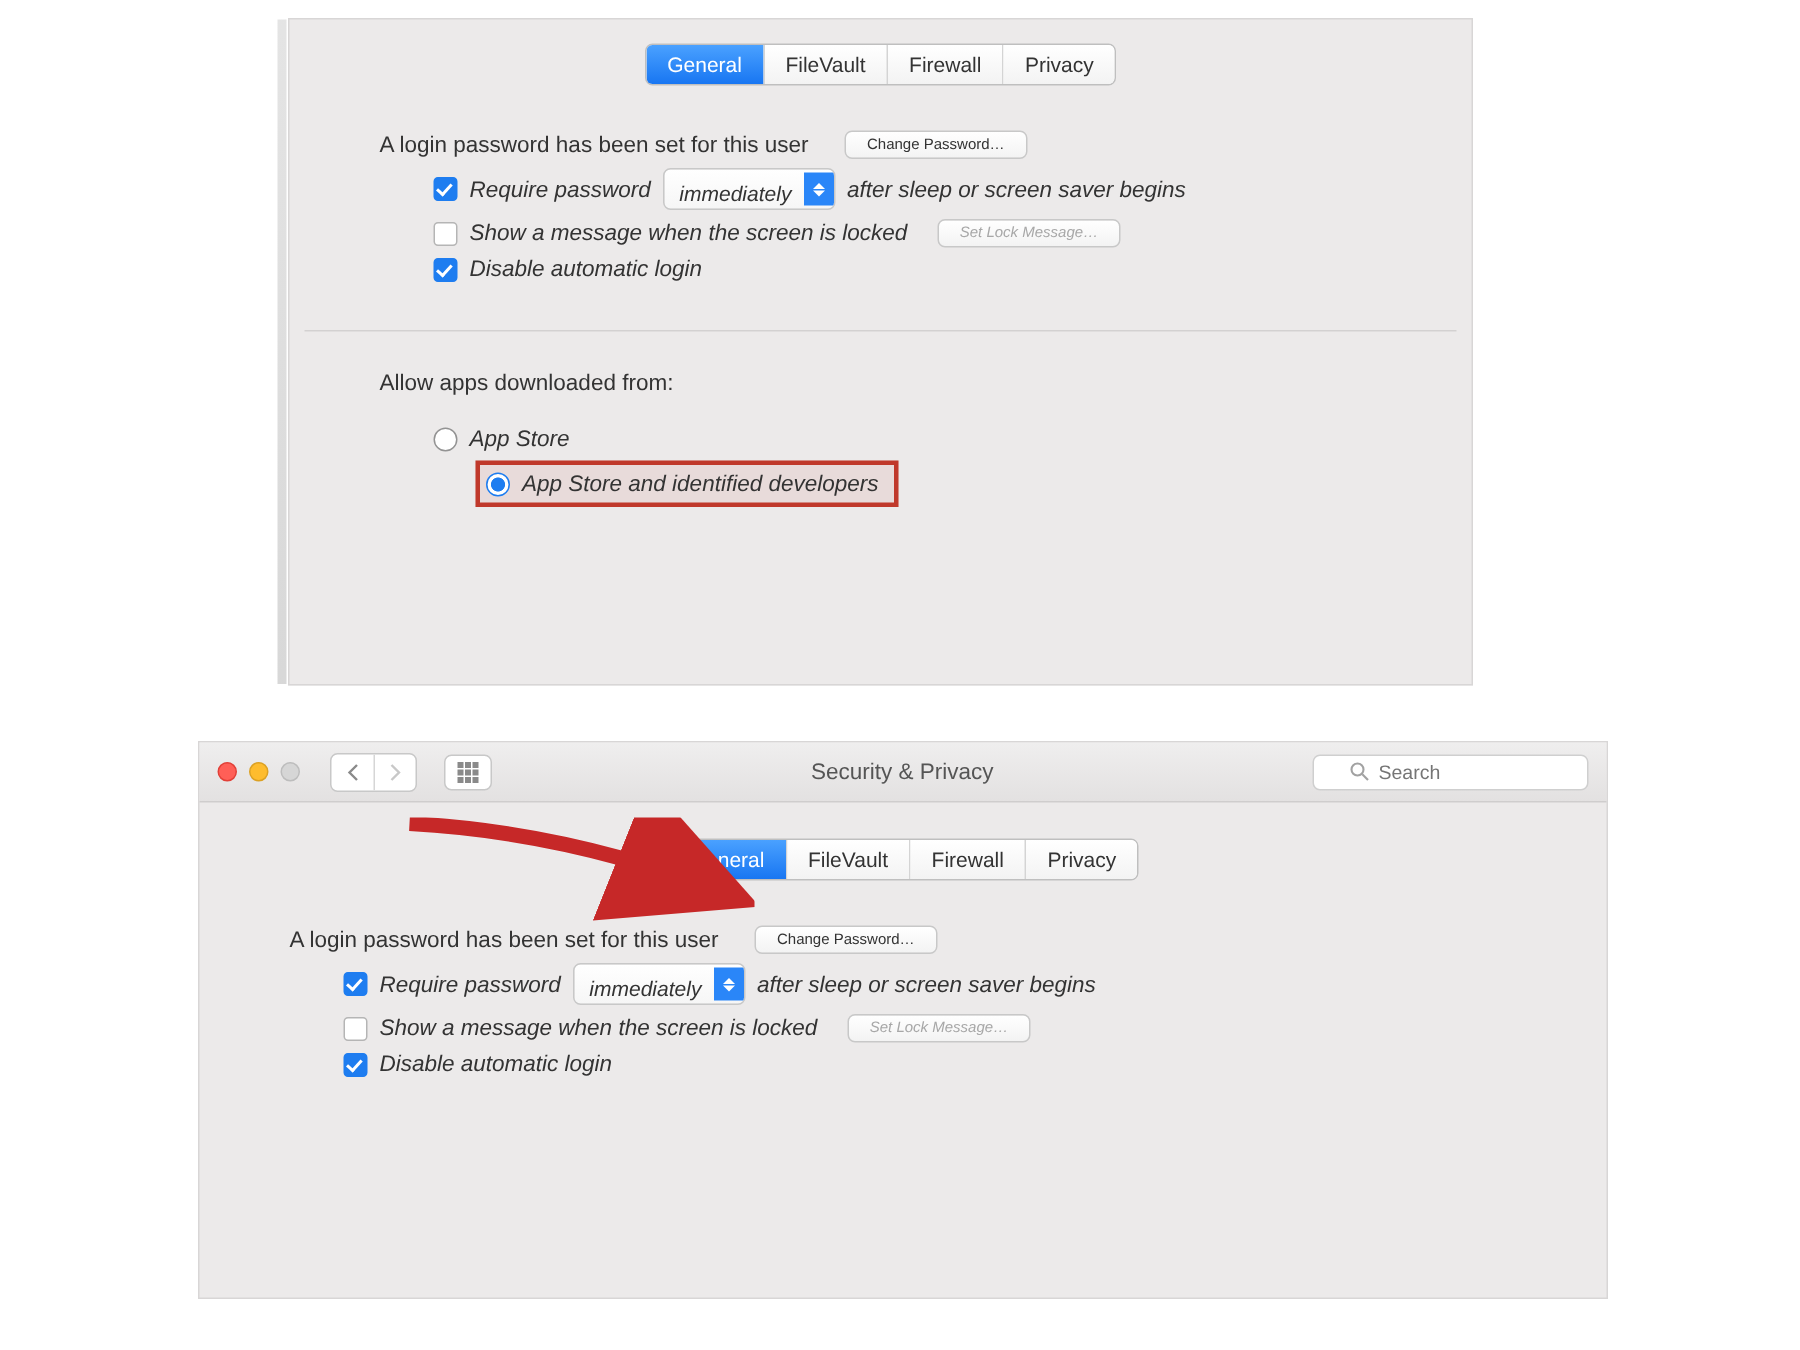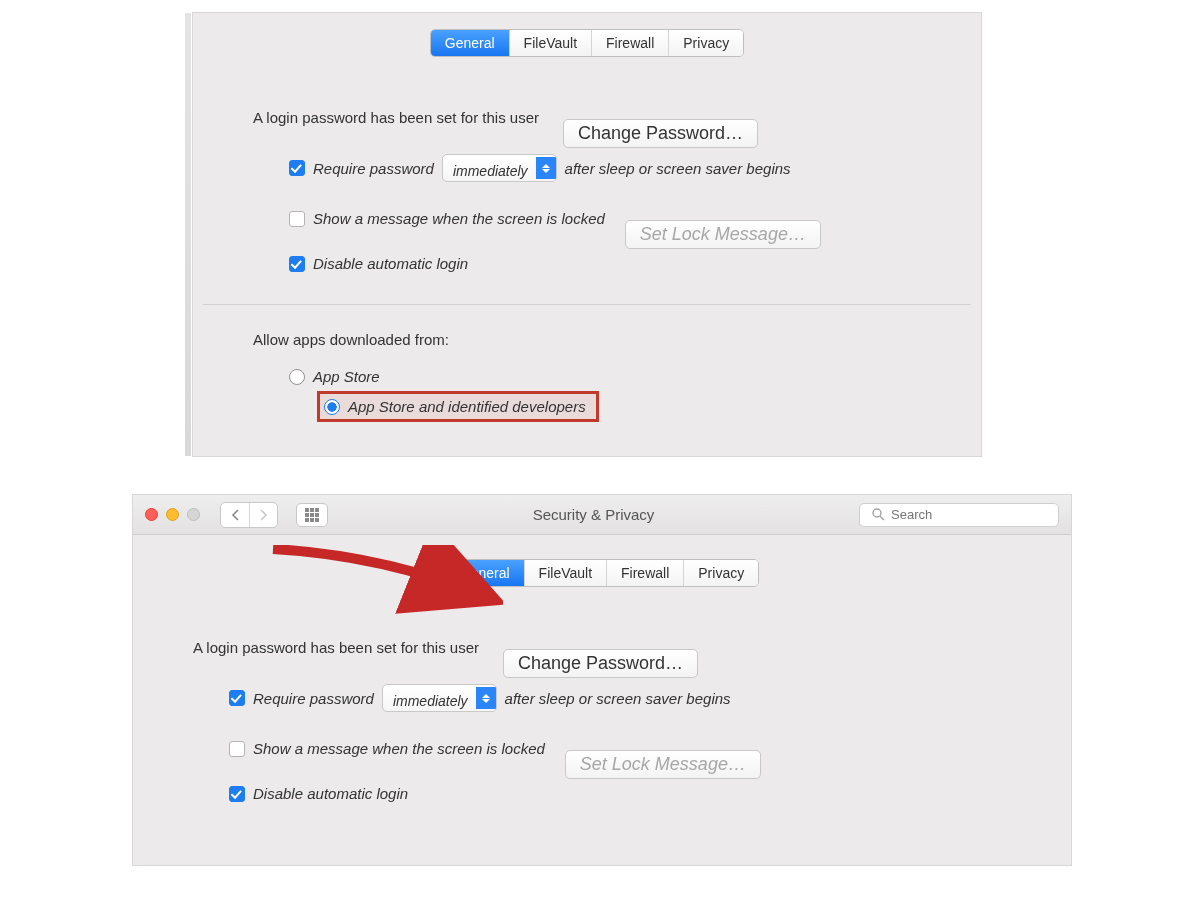--- a/index.html
+++ b/index.html
@@ -71,21 +71,21 @@
   .knob::before, .knob::after {
     content:""; width:0; height:0; border-left:4px solid transparent; border-right:4px solid transparent;
   }
   .knob::before { border-bottom:4px solid #fff; }
   .knob::after  { border-top:4px solid #fff; }
 
   .mac-button {
     display:inline-flex; align-items:center;
     border:1px solid #c8c8c8; border-radius:5px;
     background:linear-gradient(#ffffff,#f3f3f3);
-    padding:3px 14px; font-size:18px; cursor:pointer;margin-top:32px;
+    padding:3px 14px; font-size:10px; cursor:pointer;
   }
   .mac-button.disabled { color:#a7a7a7; cursor:default; }
 
   .divider { height:1px; background:#d3d1d1; margin: 32px 10px 0 10px; }
 
   .radio {
     width:16px; height:16px; border:1px solid #939393; border-radius:50%;
     background:#fff; display:inline-flex; align-items:center; justify-content:center;
     cursor:pointer; flex-shrink:0;
   }
@@ -116,22 +116,22 @@
   .dot.yellow{background:#febc2e;border:1px solid #dca123;}
   .dot.grey{background:#d6d6d6;border:1px solid #bdbdbd;}
   .nav-btns { display:flex; margin-left:10px; border:1px solid #c8c8c8; border-radius:5px; overflow:hidden; background:#fff;}
   .nav-btn { width:28px; height:24px; display:flex; align-items:center; justify-content:center; color:#888; cursor:pointer;}
   .nav-btn + .nav-btn { border-left:1px solid #d6d6d6; }
   .grid-btn { width:32px; height:24px; margin-left:8px; border:1px solid #c8c8c8; border-radius:5px; background:#fff; display:flex;align-items:center;justify-content:center; cursor:pointer;}
   .grid-icon { width:14px; height:14px; display:grid; grid-template-columns:repeat(3,1fr); grid-template-rows:repeat(3,1fr); gap:1px;}
   .grid-icon span{background:#8a8a8a;}
   .title-text { flex:1; text-align:center; font-size:15px; color:#555; }
   .search-box {
-    width:200px; height:24px; border:1px solid #cfcfcf; border-radius:5px;
-    background:#fff; display:flex; align-items:center; gap:6px; padding:0 12px; color:#a2a2a2;
+    width:184px; height:24px; border:1px solid #cfcfcf; border-radius:5px;
+    background:#fff; display:flex; align-items:center; gap:6px; padding:0 24px; color:#a2a2a2;
   }
   .search-box svg{flex-shrink:0;}
   .search-box input{border:none;outline:none;font-size:13px;flex:1;background:transparent;color:#555;}
   .arrow-annot {
     position:absolute; left:130px; top:50px; width:240px; height:70px; pointer-events:none;
   }
 </style>
 </head>
 <body>
 

